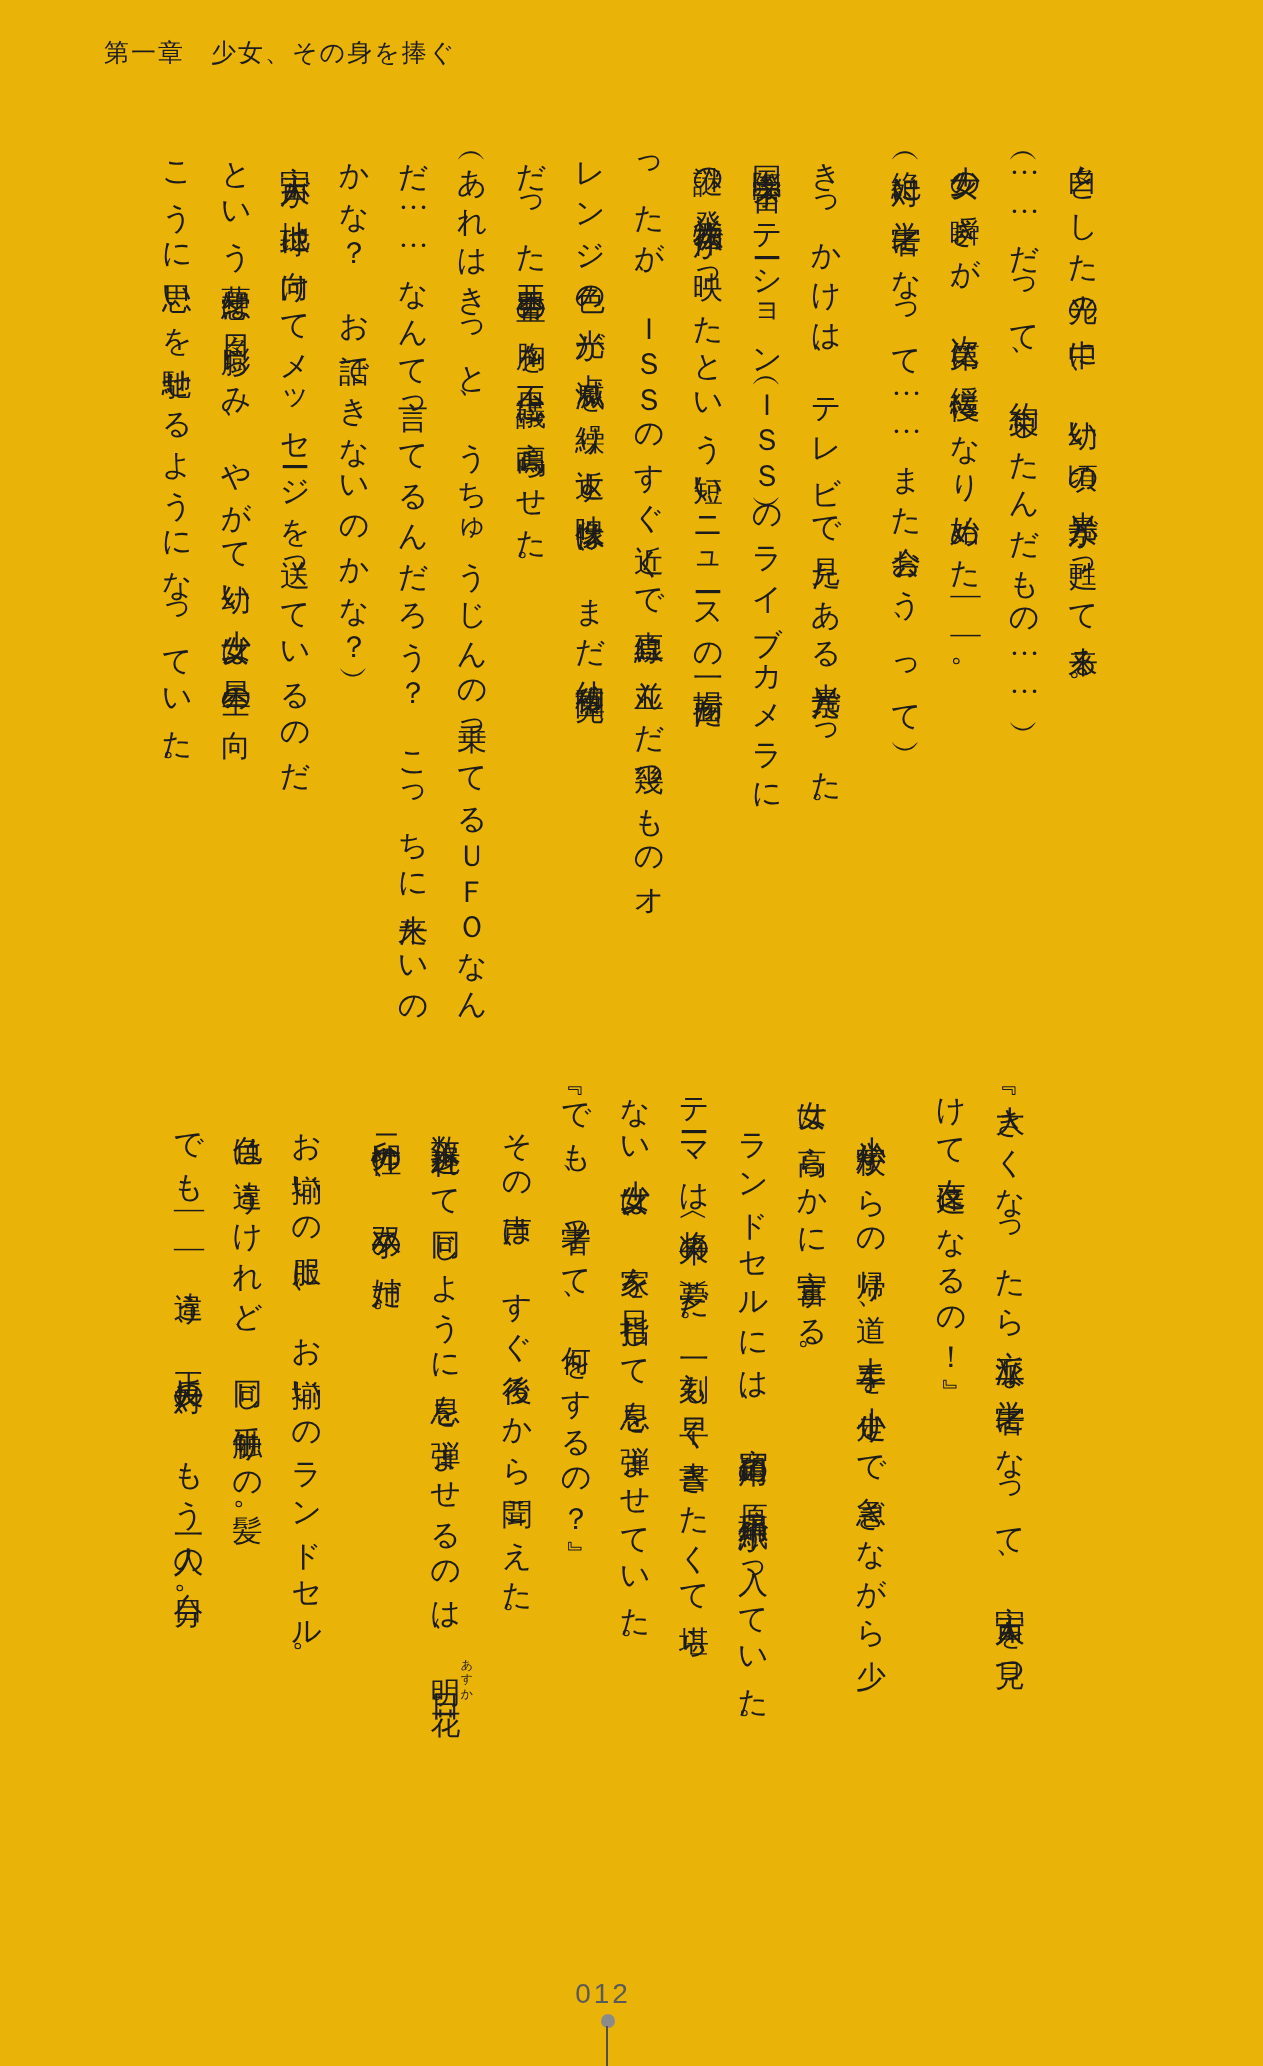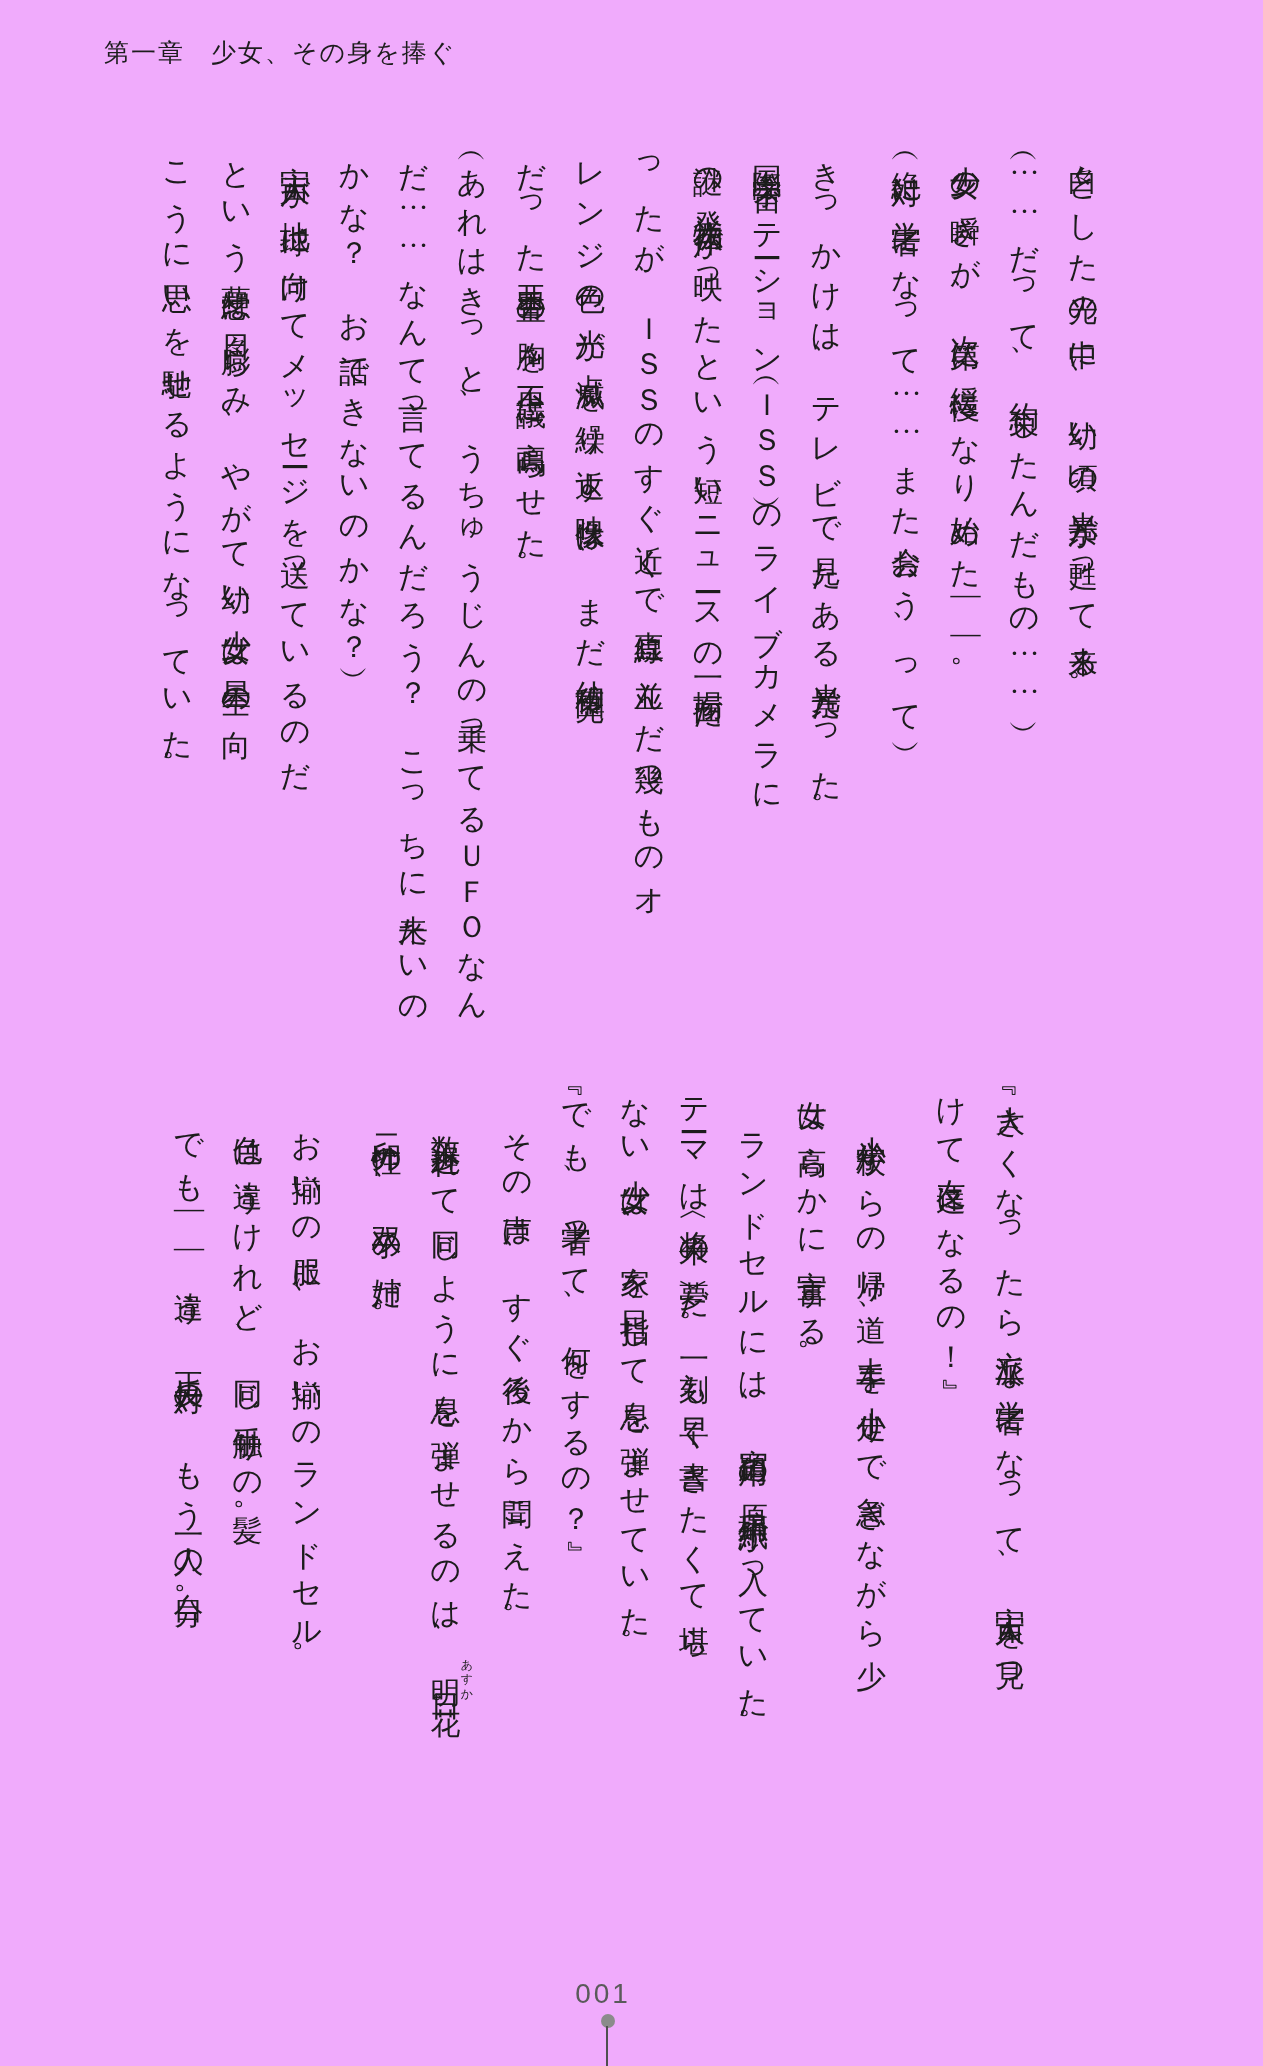--- a/index.html
+++ b/index.html
@@ -5,21 +5,21 @@
   html, body {
     margin: 0;
     padding: 0;
     background: #e8e8e8;
     font-family: "Liberation Serif", "DejaVu Serif", serif;
   }
   .page {
     position: relative;
     width: 1263px;
     height: 2066px;
-    background: #f0abfc;
+    background: #eab308;
     overflow: hidden;
     color: #1c1c1c;
   }
   
   .running-head {
     position: absolute;
     top: 36px;
     left: 104px;
     font-size: 25px;
     letter-spacing: 2px;
@@ -124,17 +124,17 @@
       <div class="line">ない少女は、家を目指して息を弾ませていた。</div>
       <div class="line">『でも、学者って、何をするの？』</div>
       <div class="line indent">その声は、すぐ後ろから聞こえた。</div>
       <div class="line indent"><span>数歩遅れて同じように息を弾ませるのは、</span><ruby><span>明日花</span><rt>あすか</rt></ruby><span>。</span></div>
       <div class="line indent">二卵性の、双子の姉だ。</div>
       <div class="line indent gap-before">お揃いの服に、お揃いのランドセル。</div>
       <div class="line indent">色は違うけれど、同じ手触りの髪。</div>
       <div class="line indent">でも――違う、正反対の、もう一人の自分。</div>
     </div>
 
-  <div class="page-number">001</div>
+  <div class="page-number">012</div>
   <div class="pin-dot"></div>
   <div class="pin-stem"></div>
 
 </div>
 
 </body></html>

